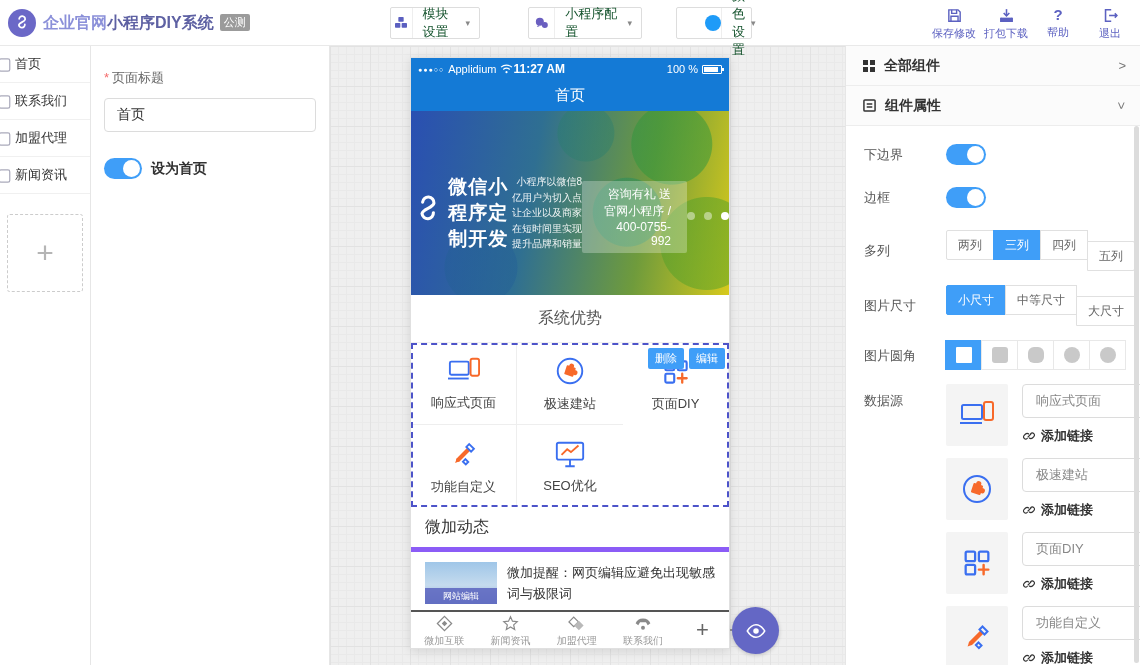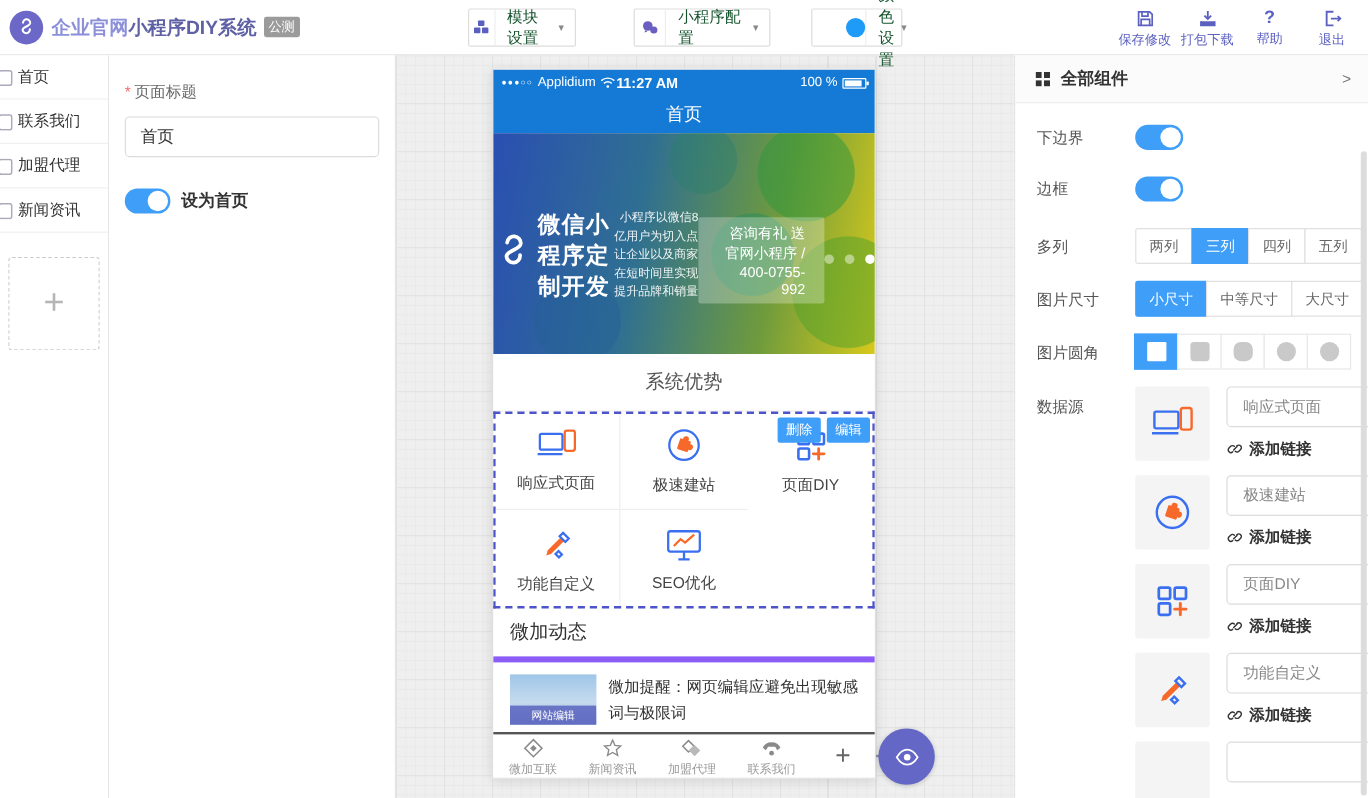--- a/index.html
+++ b/index.html
@@ -135,21 +135,21 @@
   .chev { color:#777; font-size:13px; font-weight:normal; }
   .chev.down { display:inline-block; transform:rotate(90deg); }
   .insp-body { padding:18px 0 0 18px; }
   .prop-row { display:flex; align-items:center; margin-bottom:22px;gap:16px; }
   .prop-row.top { align-items:flex-start; }
   .prop-label { width:66px; font-size:13px; color:#555; flex:none; padding-top:1px; }
   .seg { display:flex; }
   .seg-item { height:30px; line-height:28px; padding:0 11px; border:1px solid #e0e0e0; margin-left:-1px;
     font-size:12px; color:#666; background:#fff; cursor:pointer; white-space:nowrap; }
   .seg-item:first-child { margin-left:0; border-radius:2px 0 0 2px; }
-  .seg-item:last-child { border-radius:0 2px 2px 0; }
+  .seg-item:last-child { border-radius:0 2px 2px 0;margin-top:11px; }
   .seg-item.sel { background:#3f9ef8; border-color:#3f9ef8; color:#fff; }
   .sw-row { display:flex; }
   .sw { width:37px; height:30px; border:1px solid #e8e8e8; margin-left:-1px; background:#fff;
     display:flex; align-items:center; justify-content:center; cursor:pointer; }
   .sw.sel { background:#3f9ef8; border-color:#3f9ef8; }
   .sw-shape { width:16px; height:16px; background:#c9c9c9; }
   .sw.sel .sw-shape { background:#fff; border-radius:1px; }
   .r2 { border-radius:3px; } .r3 { border-radius:6px; } .r4 { border-radius:8px; } .r5 { border-radius:50%; }
   .ds-item { display:flex; margin-bottom:12px; }
   .ds-tile { width:62px; height:62px; background:#f4f4f4; border-radius:2px; flex:none;
@@ -480,20 +480,31 @@
           <rect x="0" y="0" width="5" height="5"></rect>
           <rect x="7" y="0" width="5" height="5"></rect>
           <rect x="0" y="7" width="5" height="5"></rect>
           <rect x="7" y="7" width="5" height="5"></rect>
         </svg>
     </span>
     <span>全部组件</span>
     <span class="spacer"></span>
     <span class="chev">&gt;</span>
   </div>
+  <div class="insp-head">
+    <span>
+      <svg width="13" height="13" viewBox="0 0 14 14" fill="none" stroke="#333" stroke-width="1.6">
+          <rect x="1" y="1" width="12" height="12" rx="1"></rect>
+          <path d="M4 5.5h6M4 8.5h6"></path>
+        </svg>
+    </span>
+    <span>组件属性</span>
+    <span class="spacer"></span>
+    <span class="chev down">&gt;</span>
+  </div>
 
   <div class="insp-body">
     <div class="prop-row">
       <span class="prop-label">下边界</span>
       <span class="toggle" style="width:40px;">
           <span class="knob"></span>
         </span>
     </div>
     <div class="prop-row">
       <span class="prop-label">边框</span>

